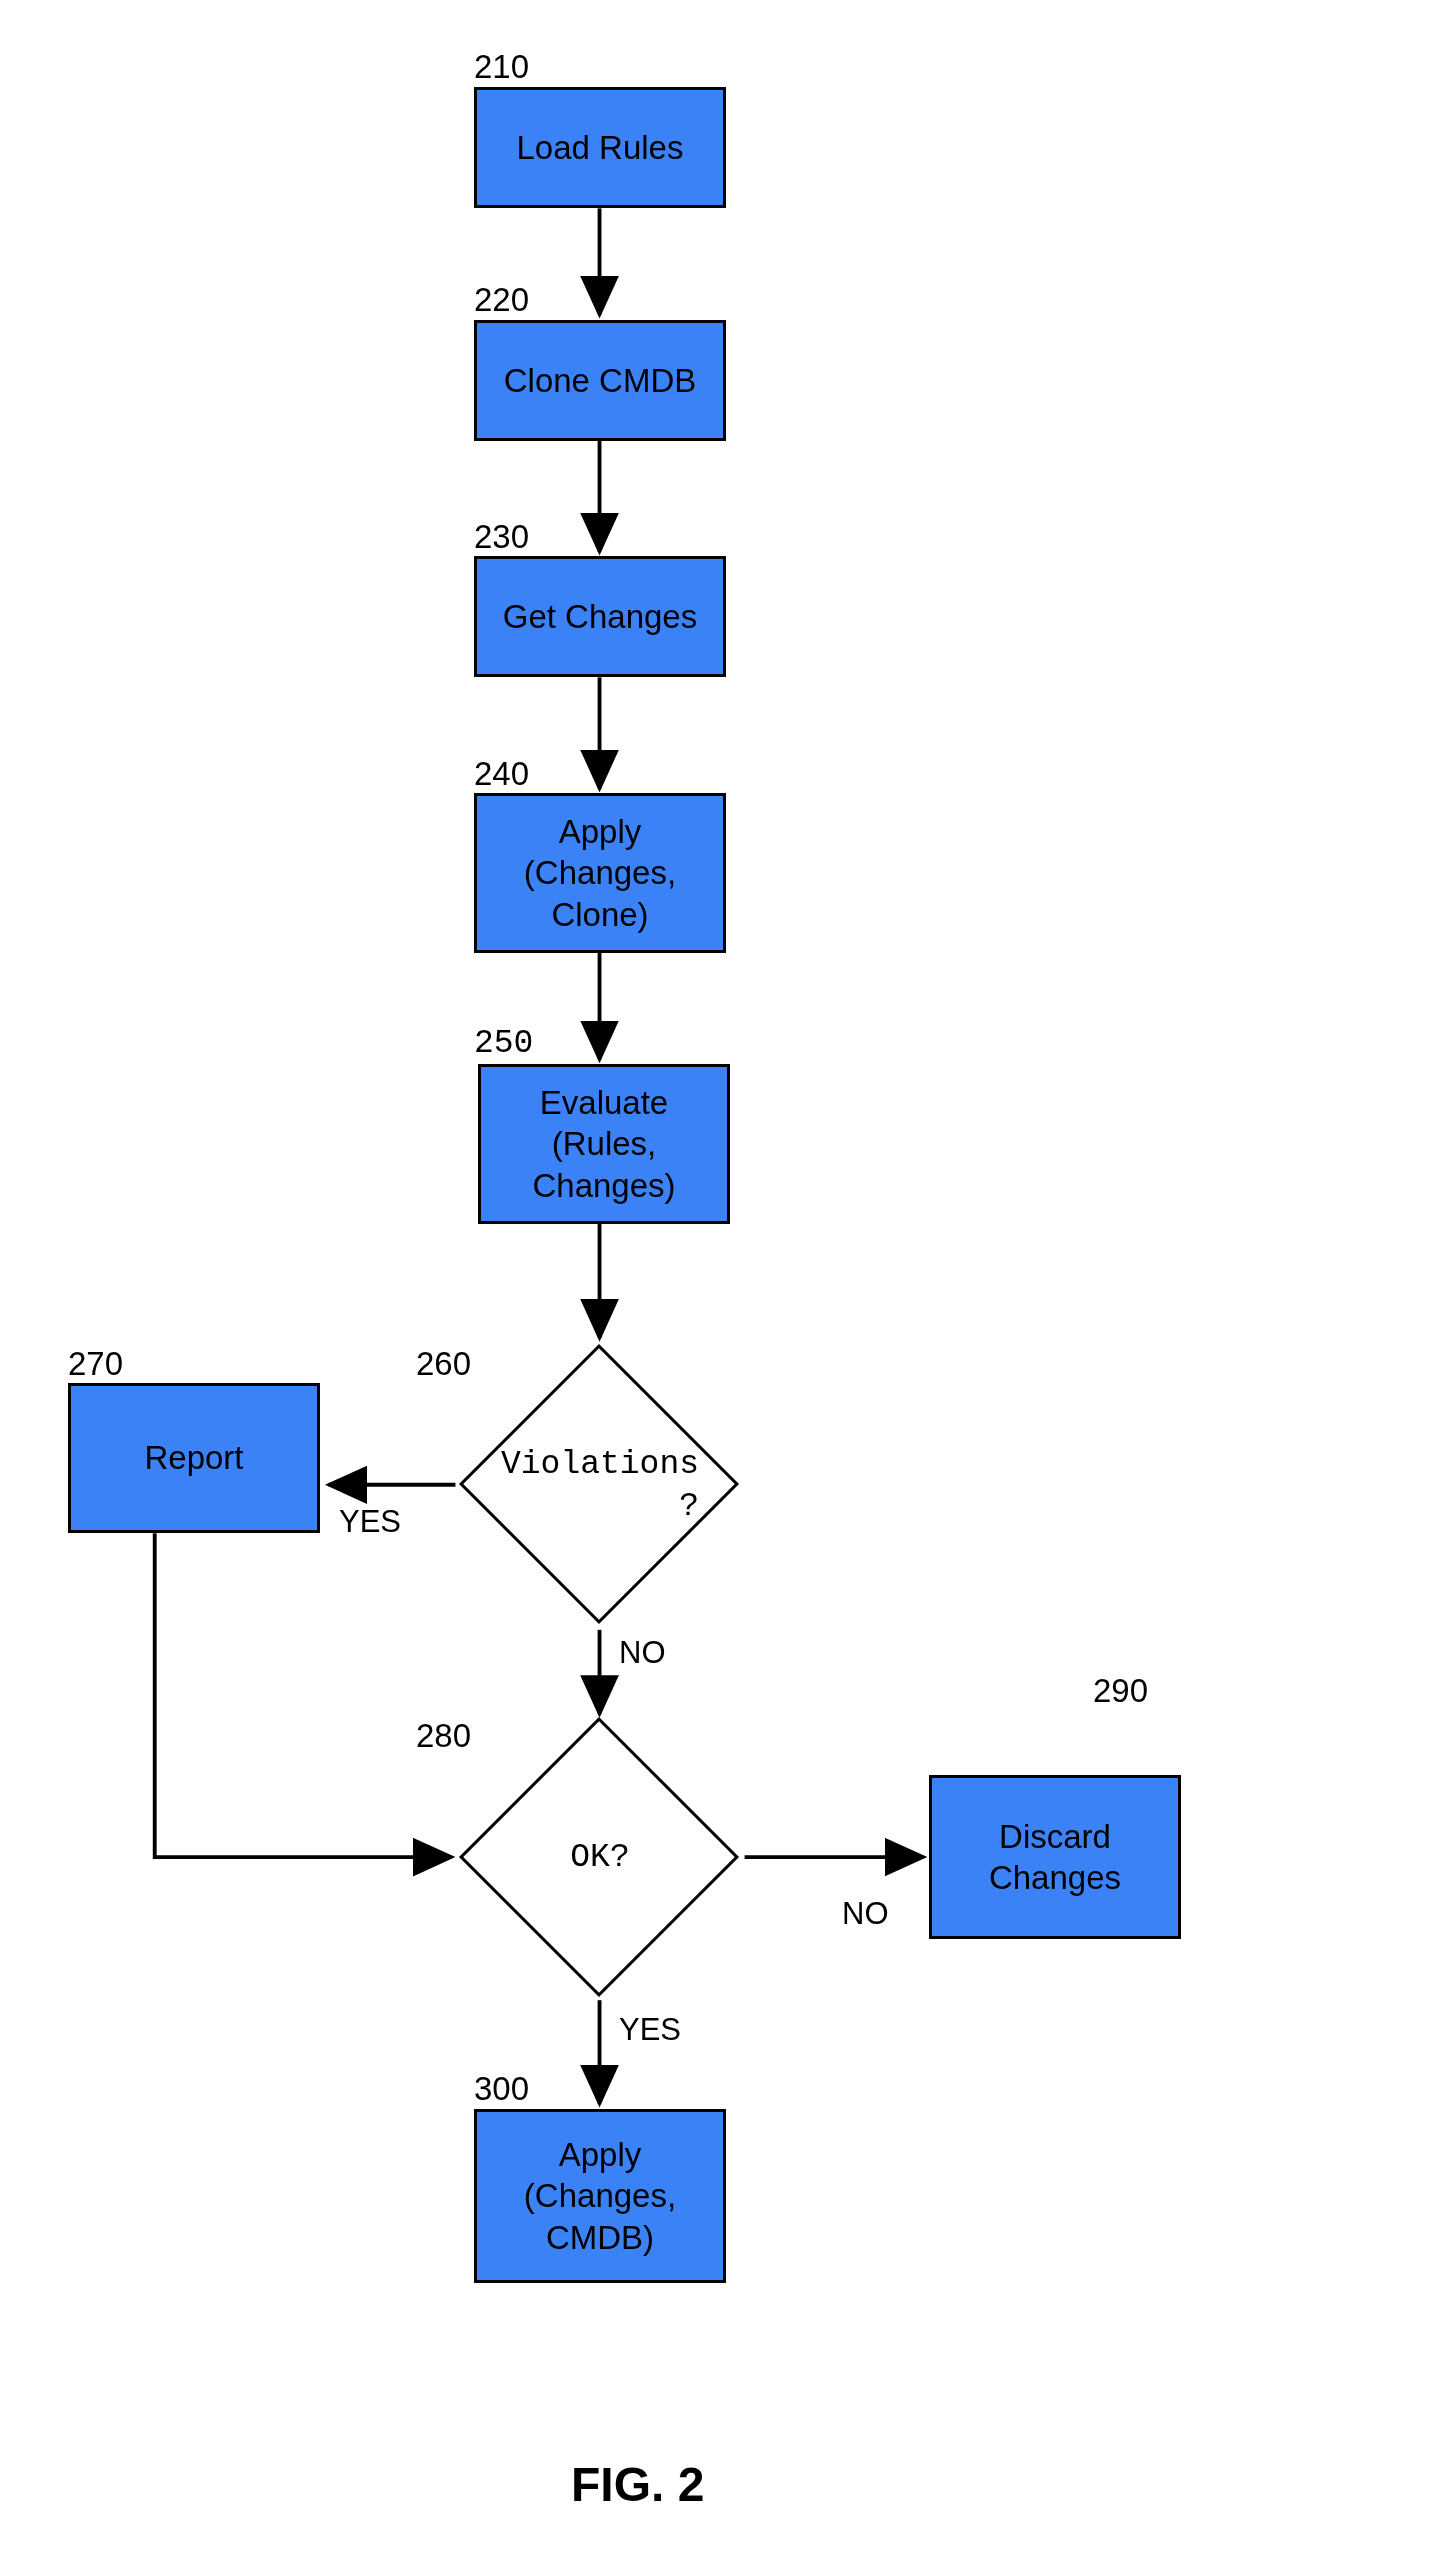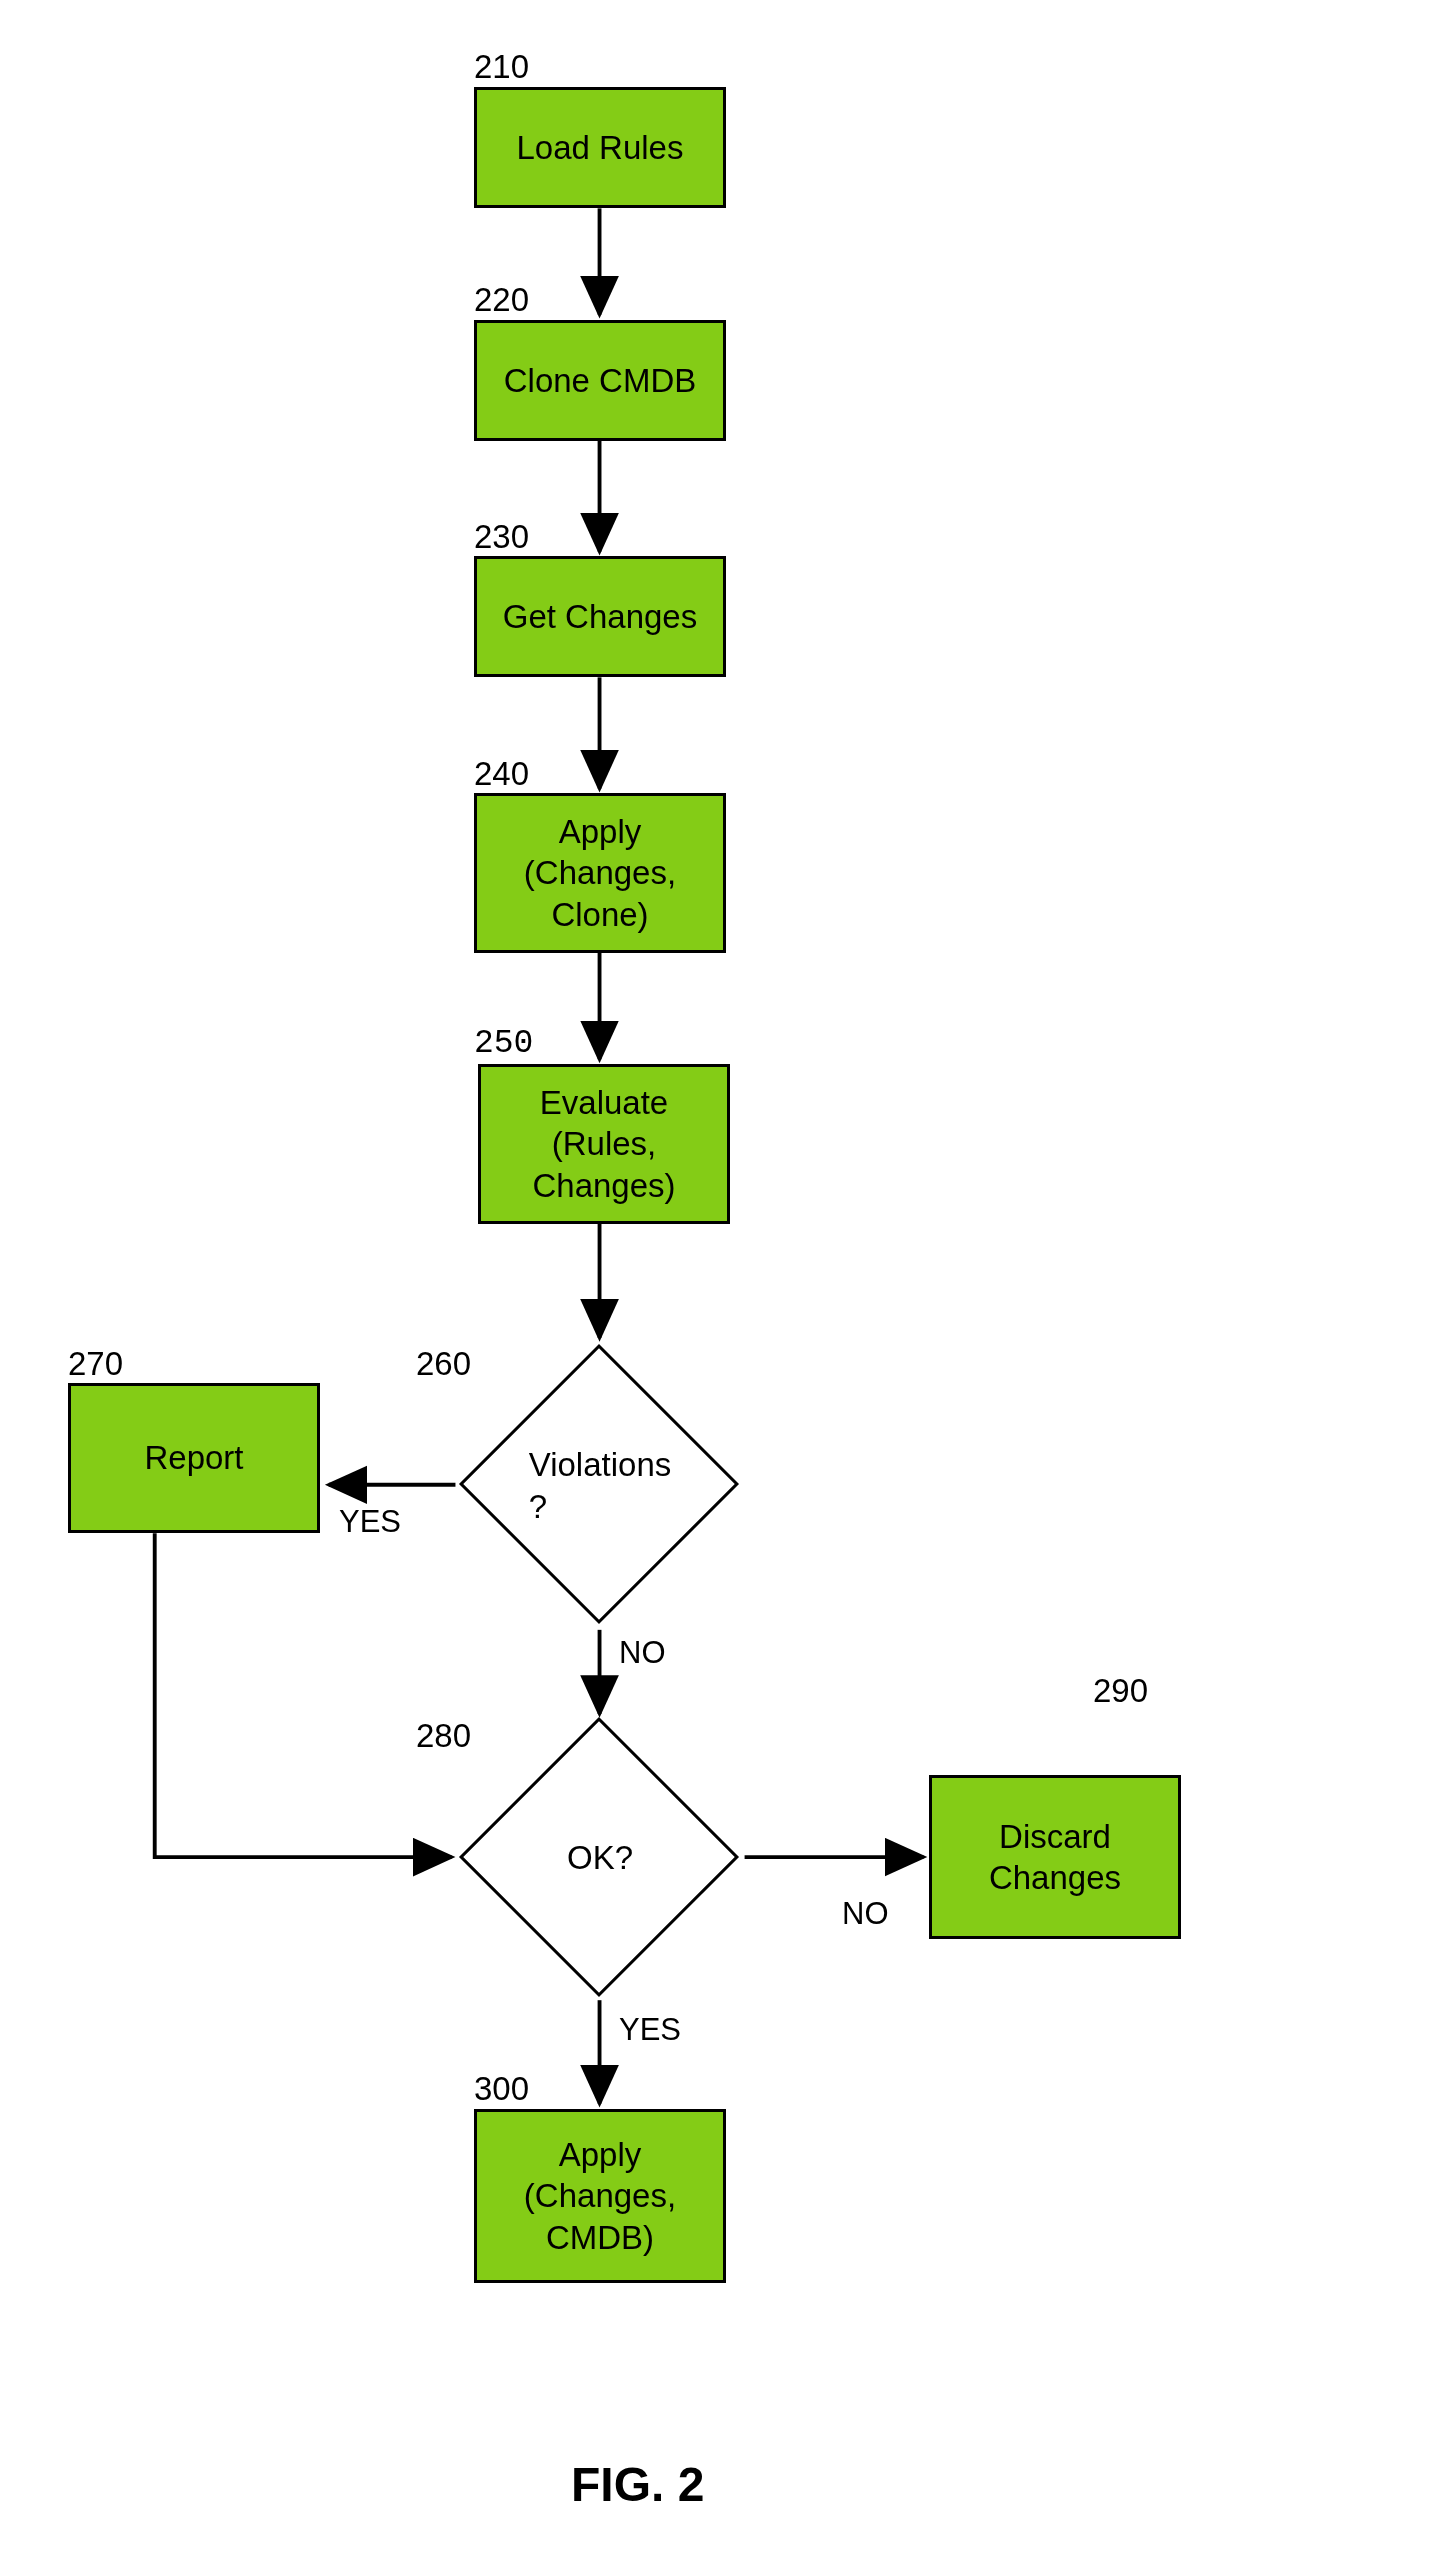--- a/index.html
+++ b/index.html
@@ -9,45 +9,46 @@
       background: white;
     }
     .canvas {
       position: relative;
       width: 1196px;
       height: 2576px;
     }
     .box {
       position: absolute;
       border: 3.9px solid black;
-      background: #84cc16;
+      background: #3b82f6;
       display: flex;
       align-items: center;
       justify-content: center;
       text-align: center;
       font-size: 33px;
       line-height: 1.25;
       box-sizing: border-box;
     }
     .diamond {
       position: absolute;
       border: 3.9px solid black;
       background: white;
       transform: rotate(45deg);
       box-sizing: border-box;
     }
     .diamond-text {
       position: absolute;
       display: flex;
       align-items: center;
       justify-content: center;
-      text-align: left;
+      text-align: right;
       font-size: 33px;
       line-height: 1.25;
       pointer-events: none;
+      font-family: Liberation Mono, monospace;
     }
     .label {
       position: absolute;
       font-size: 33px;
     }
     .small-label {
       position: absolute;
       font-size: 31px;
     }
     .figure-label {

